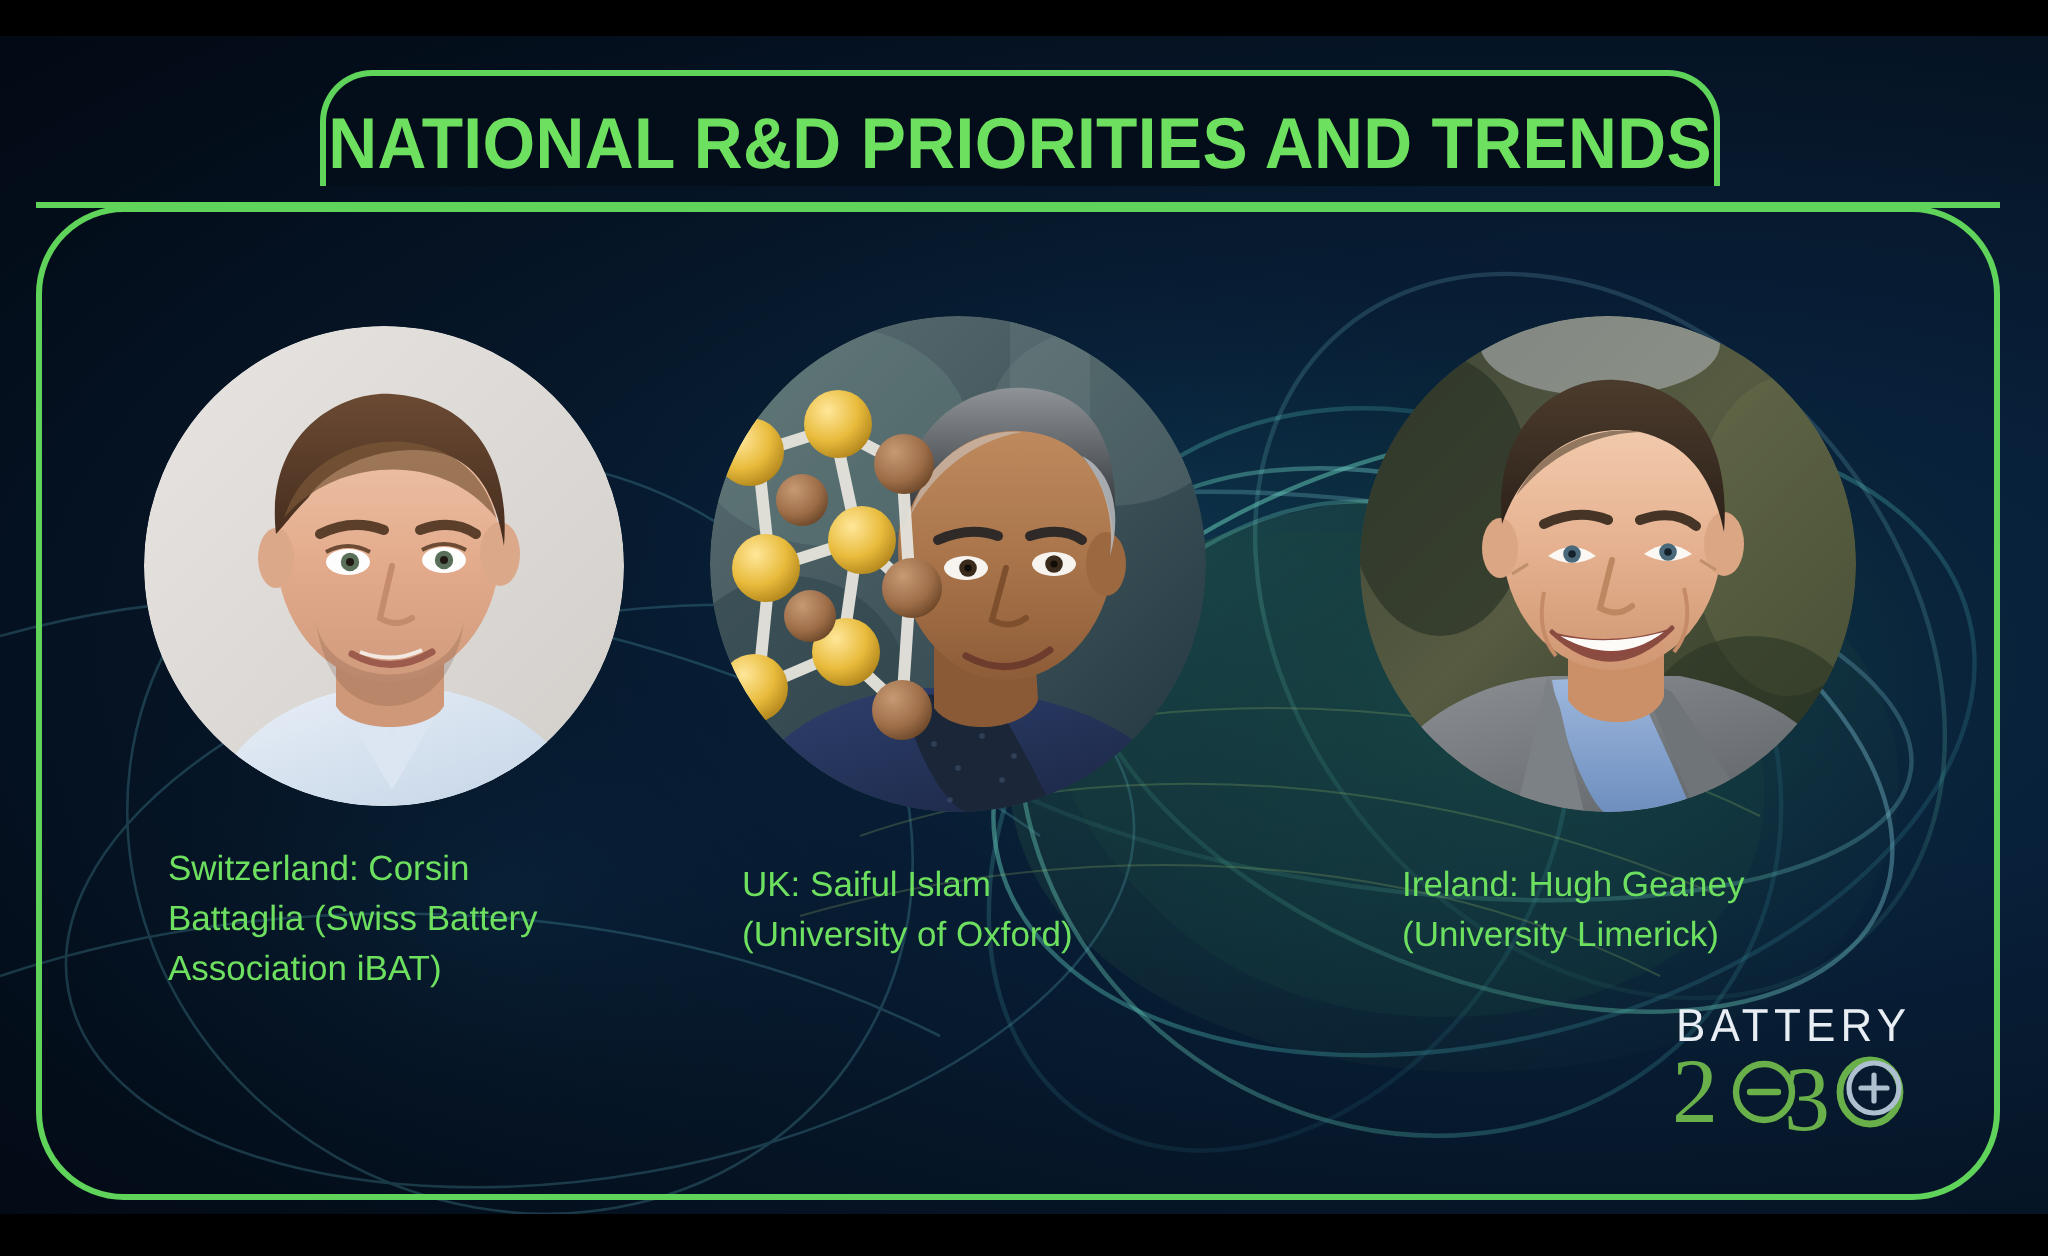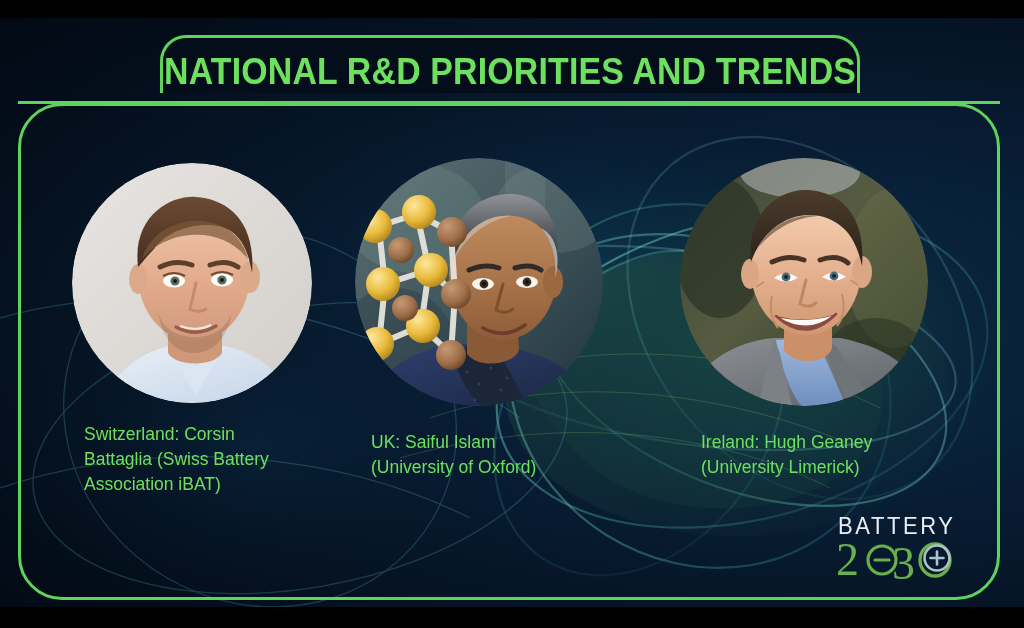--- a/index.html
+++ b/index.html
@@ -129,21 +129,21 @@
     white-space: pre-line;
   }
   .c1 { left: 84px;  top: 404px; width: 215px; }
   .c2 { left: 371px; top: 412px; width: 230px; }
   .c3 { left: 701px; top: 412px; width: 240px; }
 
   
   .logo {
     position: absolute;
     left: 838px;
-    top: 498px;
+    top: 484px;
     width: 120px;
     height: 64px;
     z-index: 29;
   }
   .logo-word {
     color: #e9eef4;
     font-family: "Liberation Sans", sans-serif;
     font-size: 22px;
     letter-spacing: 2.6px;
     line-height: 22px;

